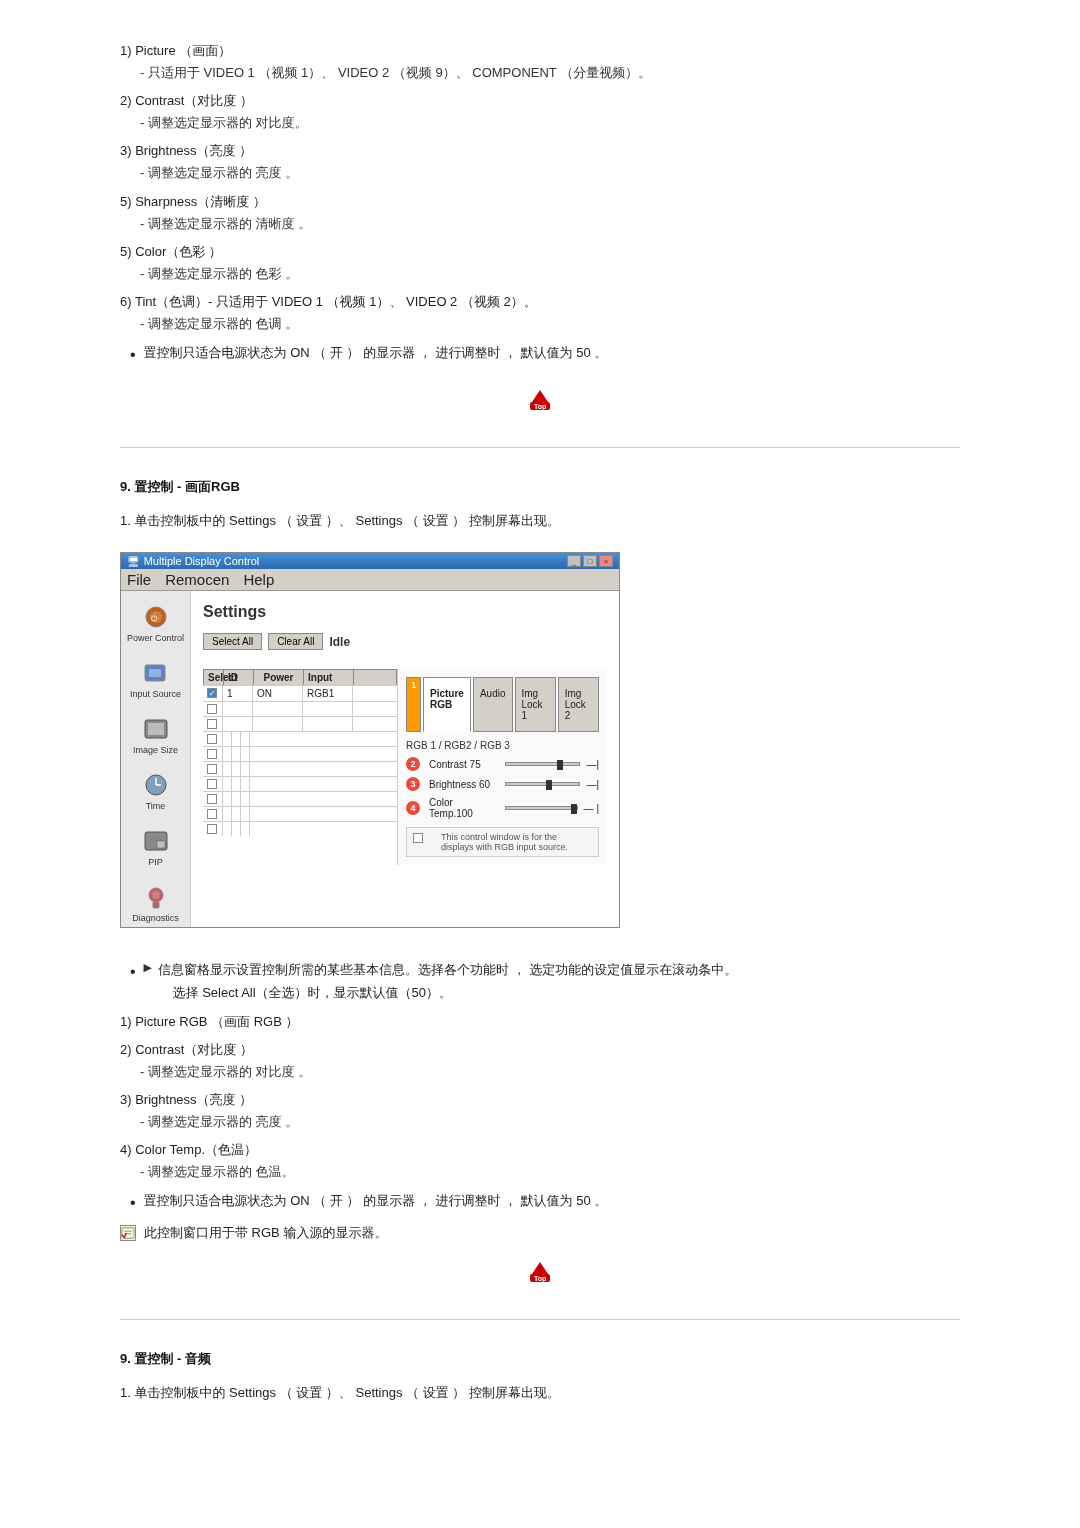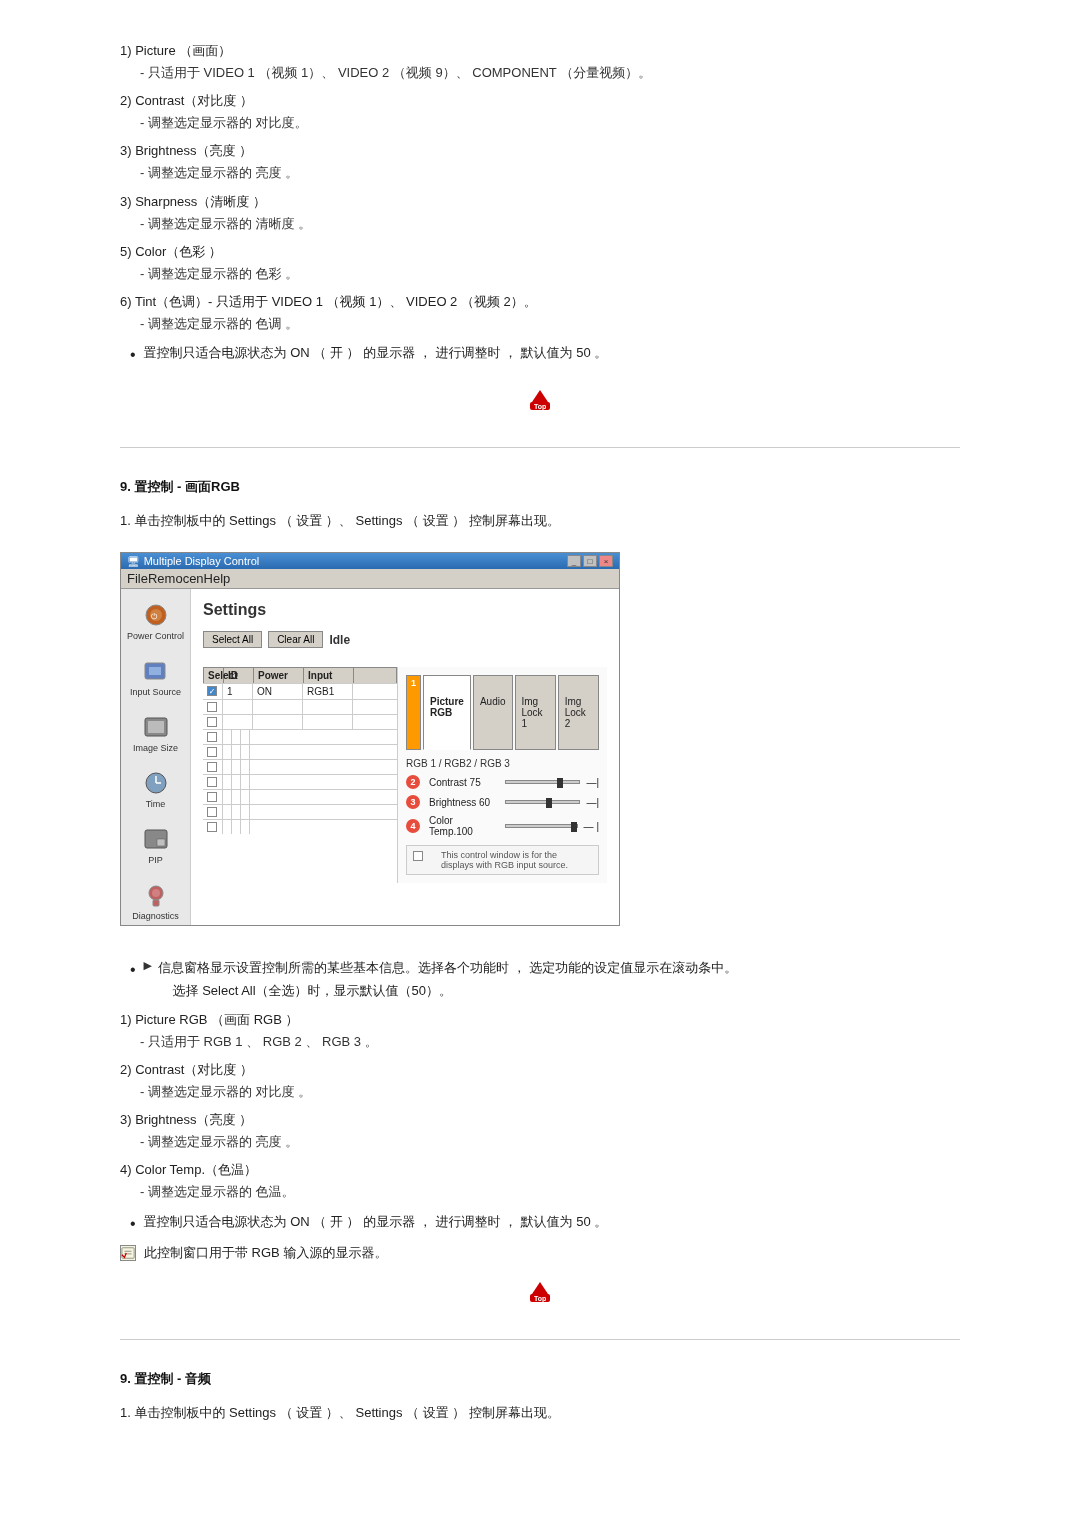--- a/index.html
+++ b/index.html
@@ -103,21 +103,22 @@
       display: flex;
       align-items: center;
       justify-content: center;
       cursor: pointer;
       color: #333;
     }
     .window-menubar {
       background: #d4d0c8;
       padding: 2px 6px;
       display: flex;
-      font-size: 13px;
+      gap: 14px;
+      font-size: 15px;
       border-bottom: 1px solid #999;
     }
     .window-menubar span {
       cursor: pointer;
     }
     .window-body {
       background: #fff;
       display: flex;
       min-height: 320px;
     }
@@ -181,37 +182,37 @@
       border-bottom: none;
     }
     .table-header-cell {
       padding: 2px 4px;
       border-right: 1px solid #888;
       font-size: 10px;
       font-weight: bold;
     }
     .table-col-check { width: 20px; }
     .table-col-id { width: 30px; }
-    .table-col-power { width: 50px; }
+    .table-col-power { width: 50px; text-align: center; }
     .table-col-input { width: 50px; }
     .right-panel {
       width: 210px;
       border-left: 1px solid #ccc;
       padding: 8px;
       font-size: 10px;
       background: #fafafa;
     }
     .tabs-row {
       display: flex;
       gap: 2px;
       margin-bottom: 8px;
       font-size: 10px;
     }
     .tab {
-      padding: 20px 6px;
+      padding: 10px 6px;
       border: 1px solid #888;
       cursor: pointer;
       background: #d4d0c8;
       font-size: 10px;
     }
     .tab.active {
       background: #fff;
       border-bottom-color: #fff;
       font-weight: bold;
     }
@@ -326,21 +327,21 @@
     </div>
     <div class="list-item">
       <span>2)  Contrast（对比度 ）</span>
       <div class="sub-item">- 调整选定显示器的  对比度。</div>
     </div>
     <div class="list-item">
       <span>3)  Brightness（亮度 ）</span>
       <div class="sub-item">- 调整选定显示器的  亮度 。</div>
     </div>
     <div class="list-item">
-      <span>3)  Sharpness（清晰度 ）</span>
+      <span>5)  Sharpness（清晰度 ）</span>
       <div class="sub-item">- 调整选定显示器的  清晰度 。</div>
     </div>
     <div class="list-item">
       <span>5)  Color（色彩 ）</span>
       <div class="sub-item">- 调整选定显示器的  色彩 。</div>
     </div>
     <div class="list-item">
       <span>6)  Tint（色调）- 只适用于  VIDEO 1  （视频 1）、  VIDEO 2  （视频 2）。</span>
       <div class="sub-item">- 调整选定显示器的  色调 。</div>
     </div>
@@ -587,21 +588,20 @@
     
     <div style="margin-top:12px;">
       <div class="flex-row bullet-item">
         <span class="tri-bullet">▶</span>
         <span>信息窗格显示设置控制所需的某些基本信息。选择各个功能时 ，  选定功能的设定值显示在滚动条中。<br>&nbsp;&nbsp;&nbsp;&nbsp;选择  Select All（全选）时，显示默认值（50）。</span>
       </div>
     </div>
 
     <div class="list-item">
       <span>1)  Picture RGB （画面  RGB ）</span>
-      <div class="sub-item">- 只适用于  RGB 1 、  RGB 2 、  RGB 3 。</div>
     </div>
     <div class="list-item">
       <span>2)  Contrast（对比度 ）</span>
       <div class="sub-item">- 调整选定显示器的  对比度 。</div>
     </div>
     <div class="list-item">
       <span>3)  Brightness（亮度 ）</span>
       <div class="sub-item">- 调整选定显示器的  亮度 。</div>
     </div>
     <div class="list-item">

